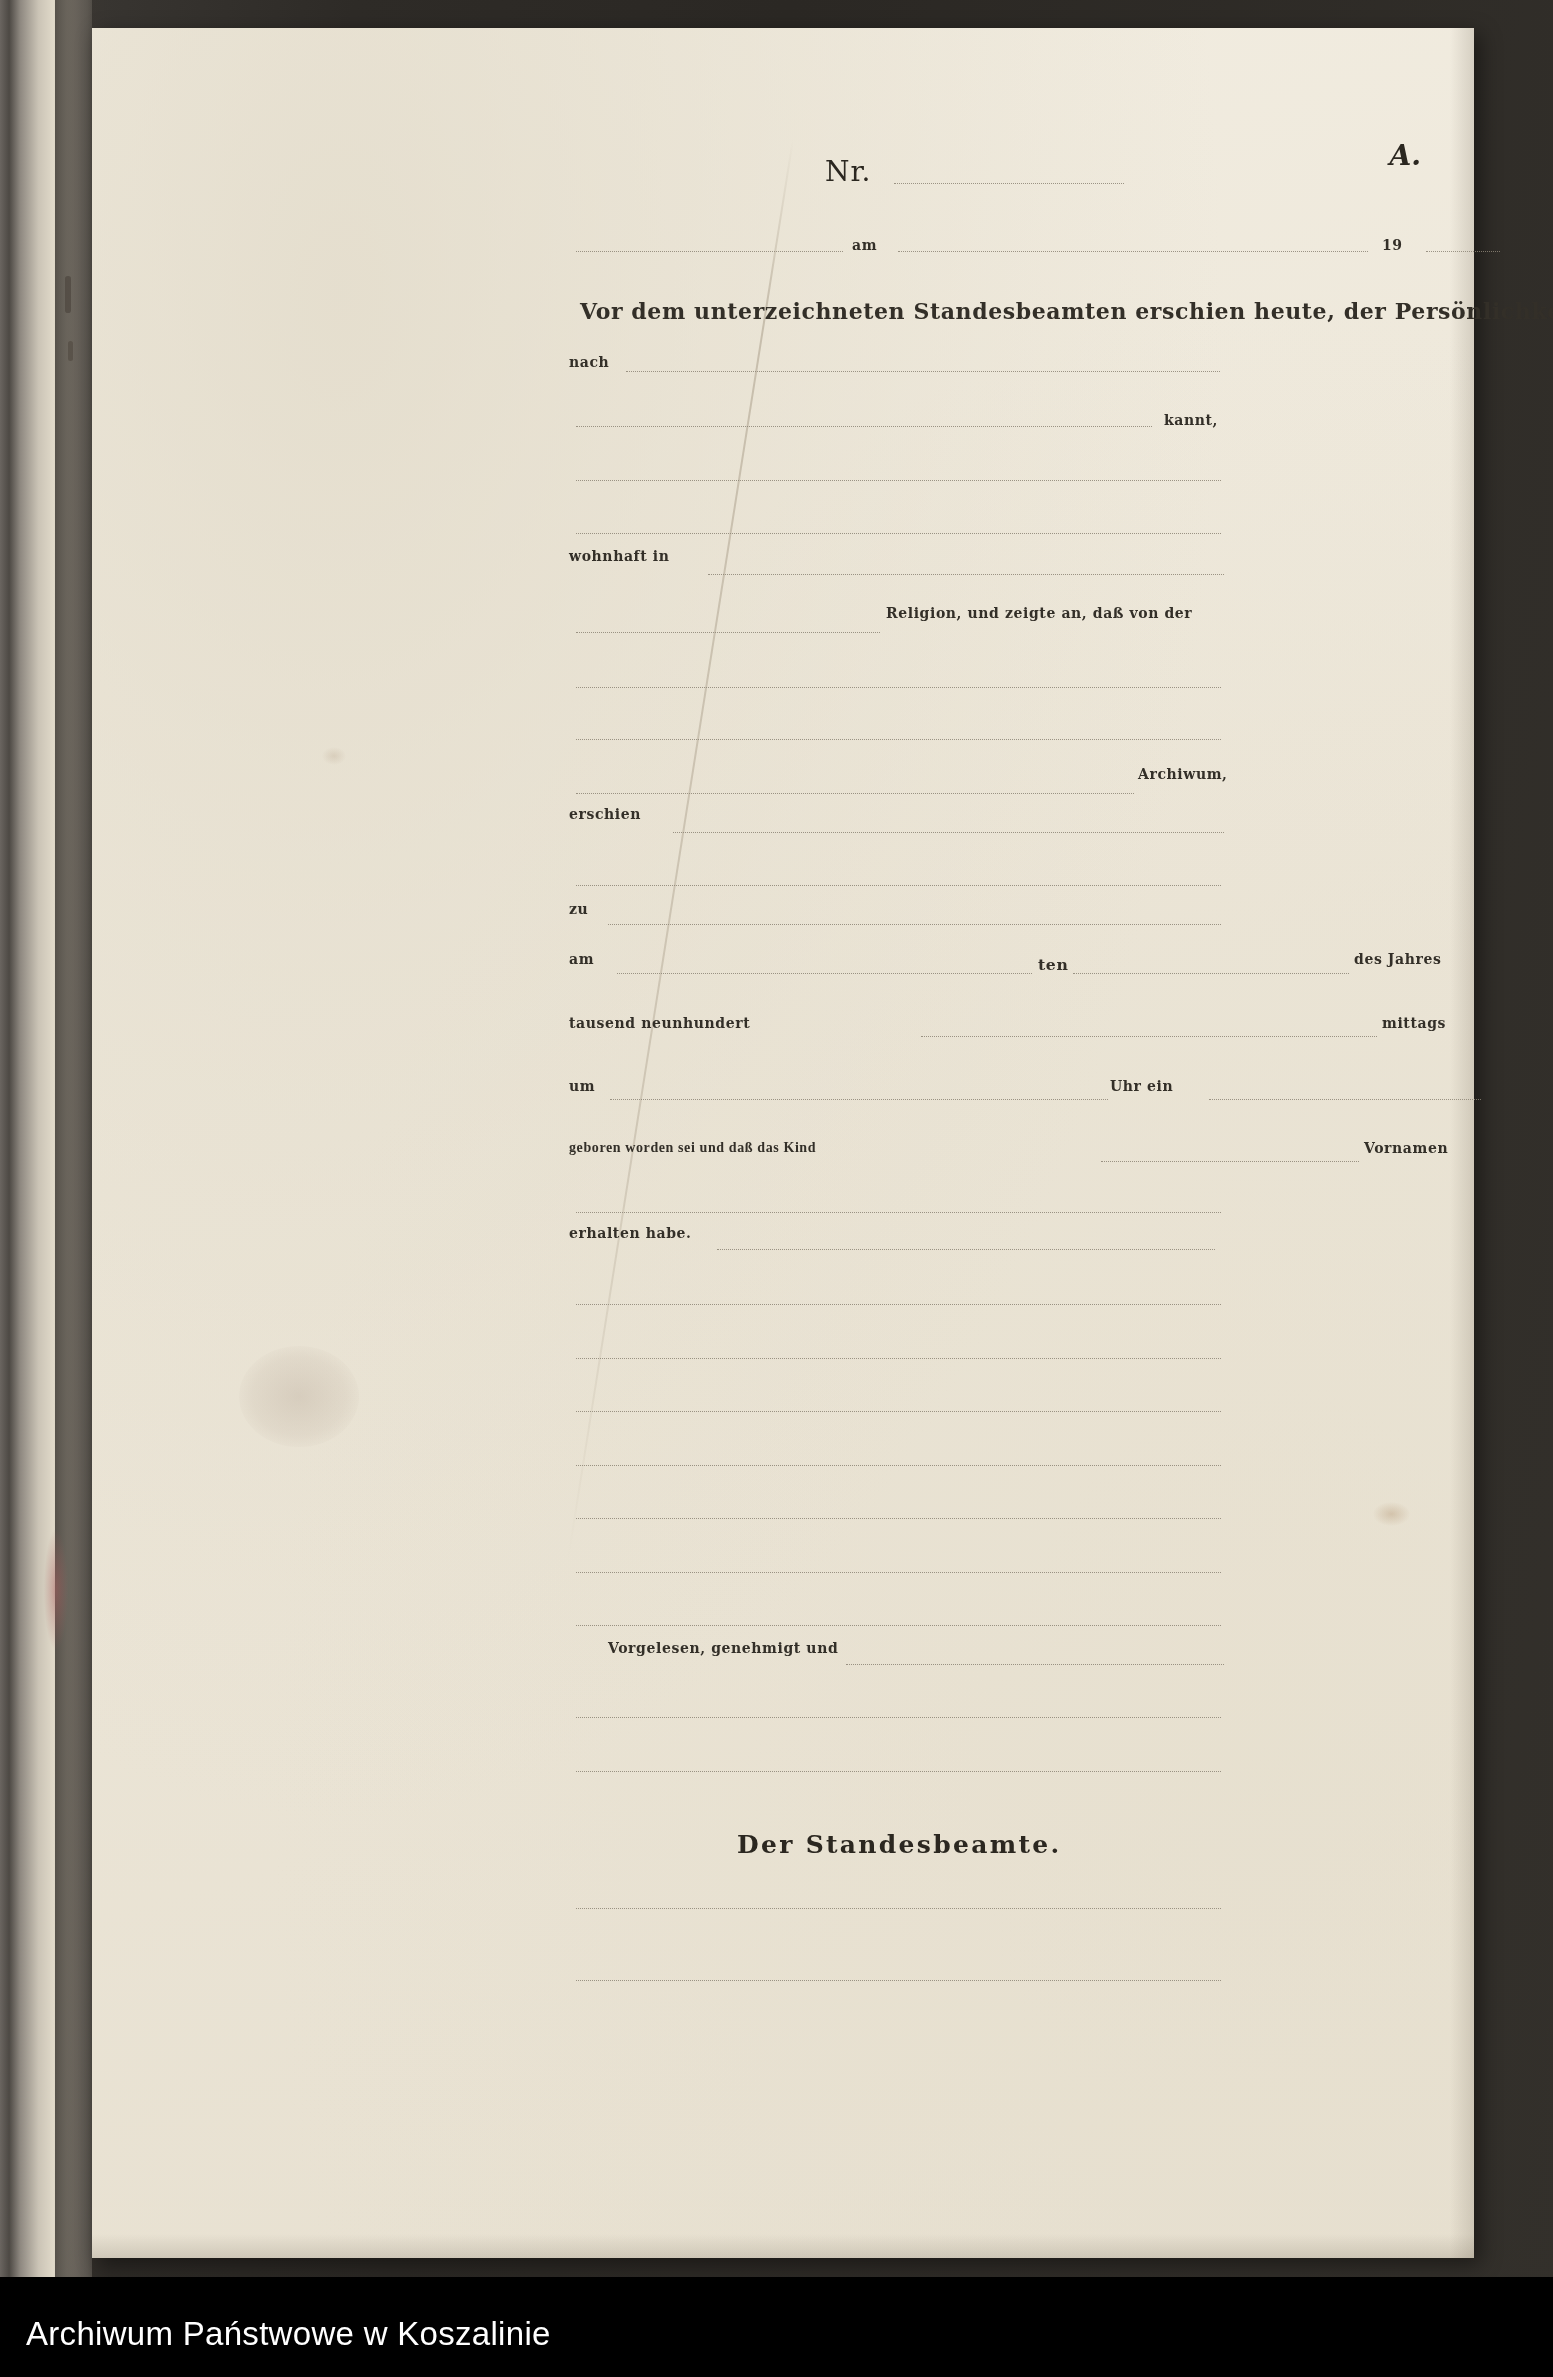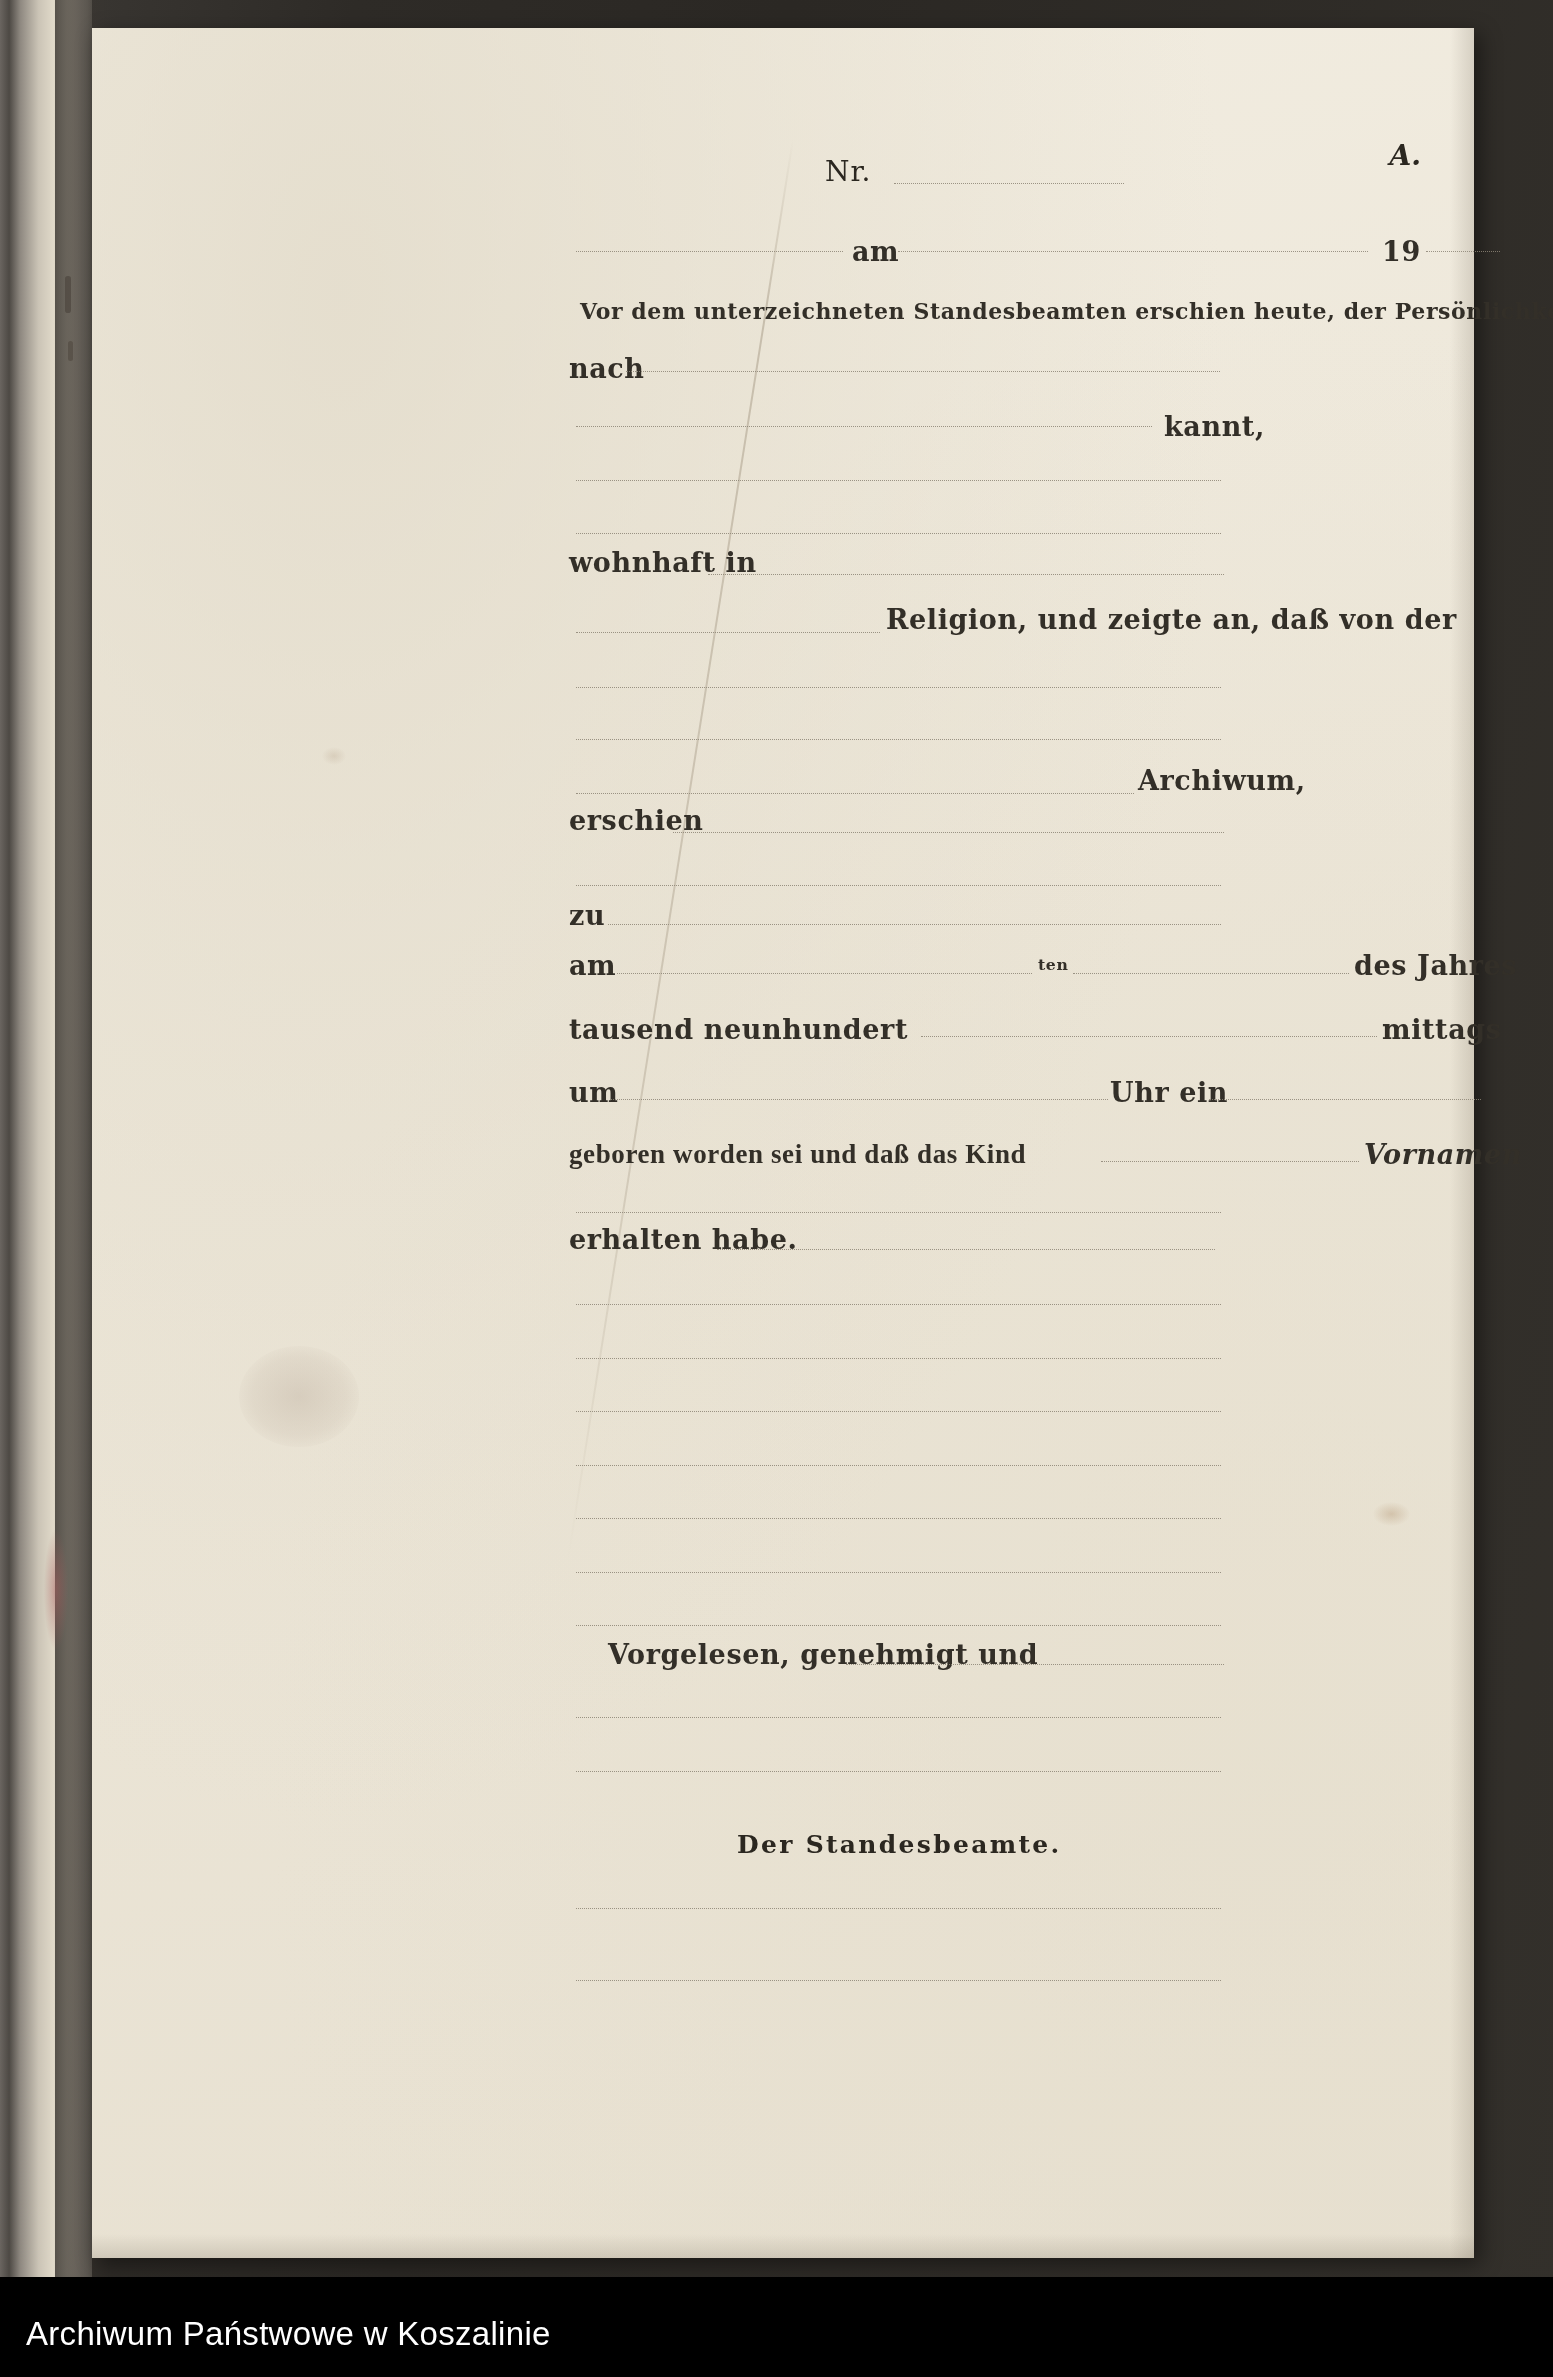--- a/index.html
+++ b/index.html
@@ -127,21 +127,21 @@
     color: #2b2720;
   }
   .frak {
     font-family: "DejaVu Serif", serif;
     font-weight: 600;
     letter-spacing: 0.6px;
   }
   .row {
     position: absolute;
     white-space: nowrap;
-    font-size: 27px;
+    font-size: 14px;
     line-height: 1;
     color: #332f28;
   }
 
   
   .rule {
     position: absolute;
     height: 0;
     border-bottom: 1.4px dotted #8d8576;
     opacity: 0.85;
@@ -266,21 +266,21 @@
     <div class="rule" style="left:829px; top:1008px; width:456px;"></div>
     <div class="row frak" style="left:1290px; top:988px;">mittags</div>
 
     <div class="row frak" style="left:477px; top:1051px;">um</div>
     <div class="rule" style="left:518px; top:1071px; width:498px;"></div>
     <div class="row frak" style="left:1018px; top:1051px;">Uhr ein</div>
     <div class="rule" style="left:1117px; top:1071px; width:272px;"></div>
 
     <div class="row frak" style="left:477px; top:1113px;font-family:Liberation Serif, serif;">geboren worden sei und daß das Kind</div>
     <div class="rule" style="left:1009px; top:1133px; width:258px;"></div>
-    <div class="row frak" style="left:1272px; top:1113px;font-style:italic;">Vornamen</div>
+    <div class="row frak" style="left:1272px; top:1113px;">Vornamen</div>
 
     <div class="rule" style="left:484px; top:1184px; width:645px;"></div>
 
     <div class="row frak" style="left:477px; top:1198px;">erhalten habe.</div>
     <div class="rule" style="left:625px; top:1221px; width:498px;"></div>
 
     <div class="rule" style="left:484px; top:1276px; width:645px;"></div>
     <div class="rule" style="left:484px; top:1330px; width:645px;"></div>
     <div class="rule" style="left:484px; top:1383px; width:645px;"></div>
     <div class="rule" style="left:484px; top:1437px; width:645px;"></div>

